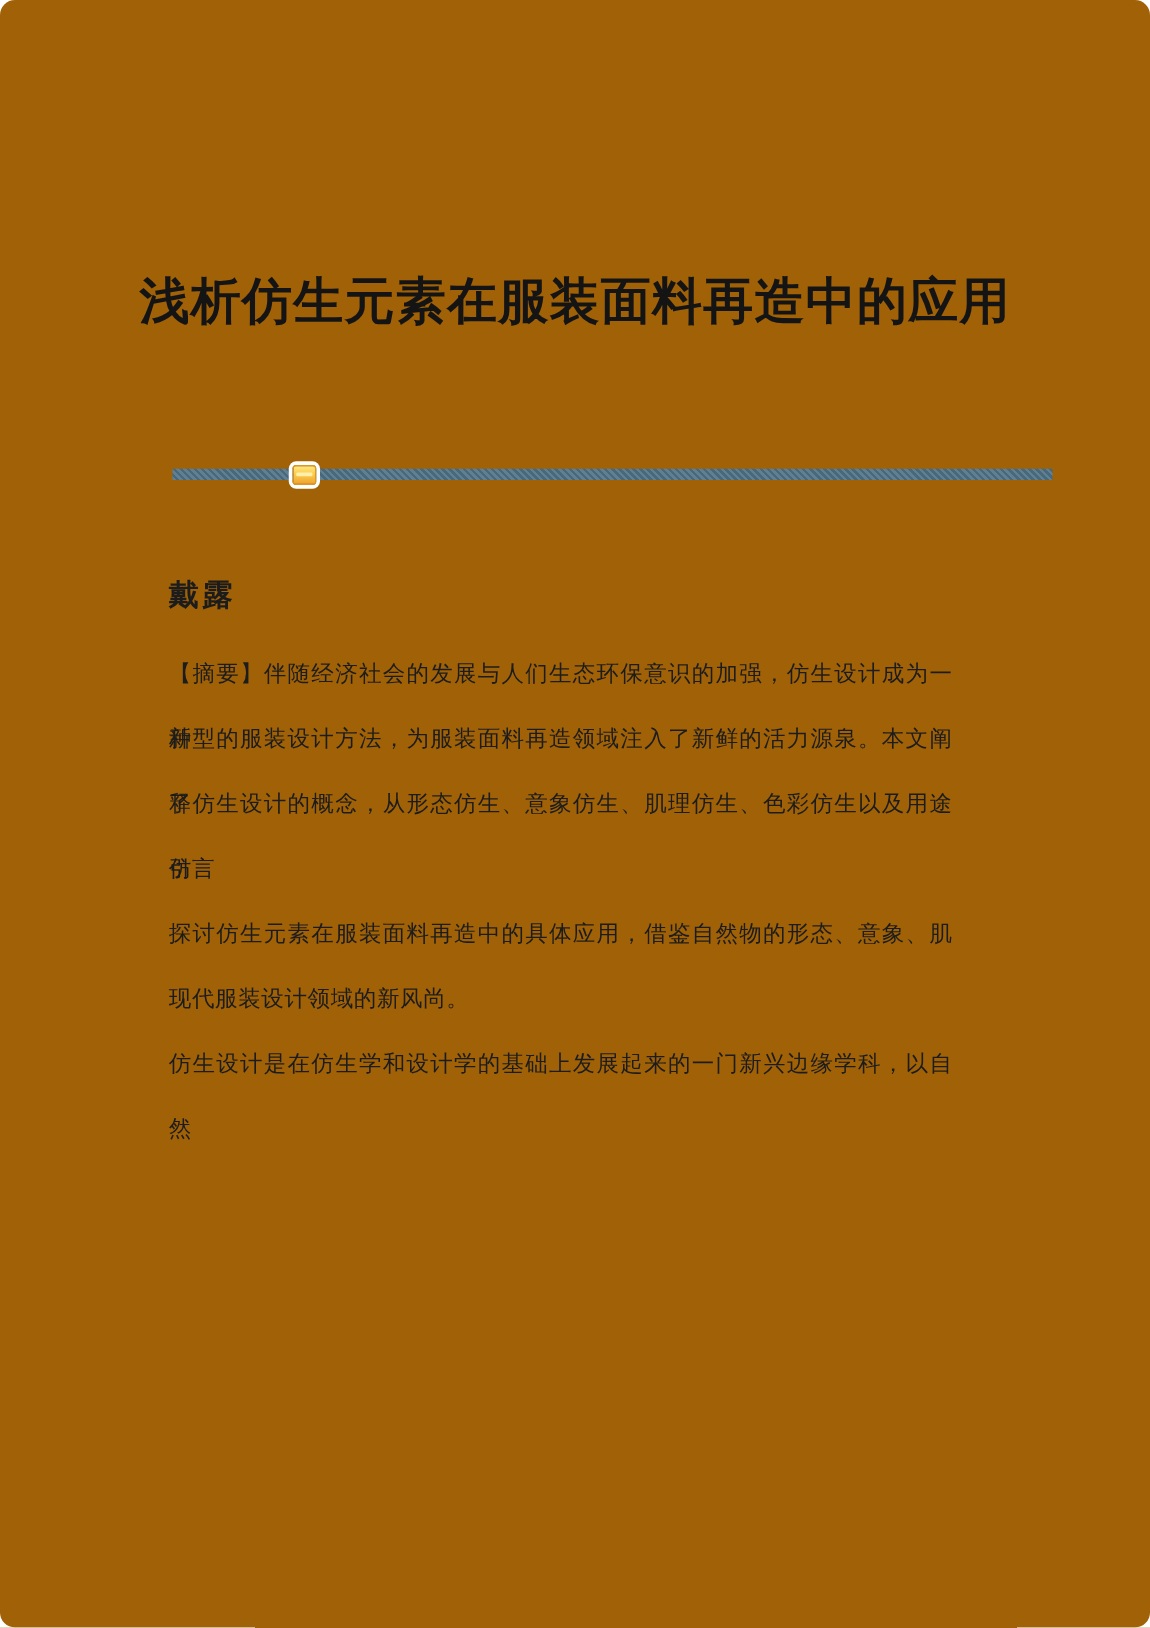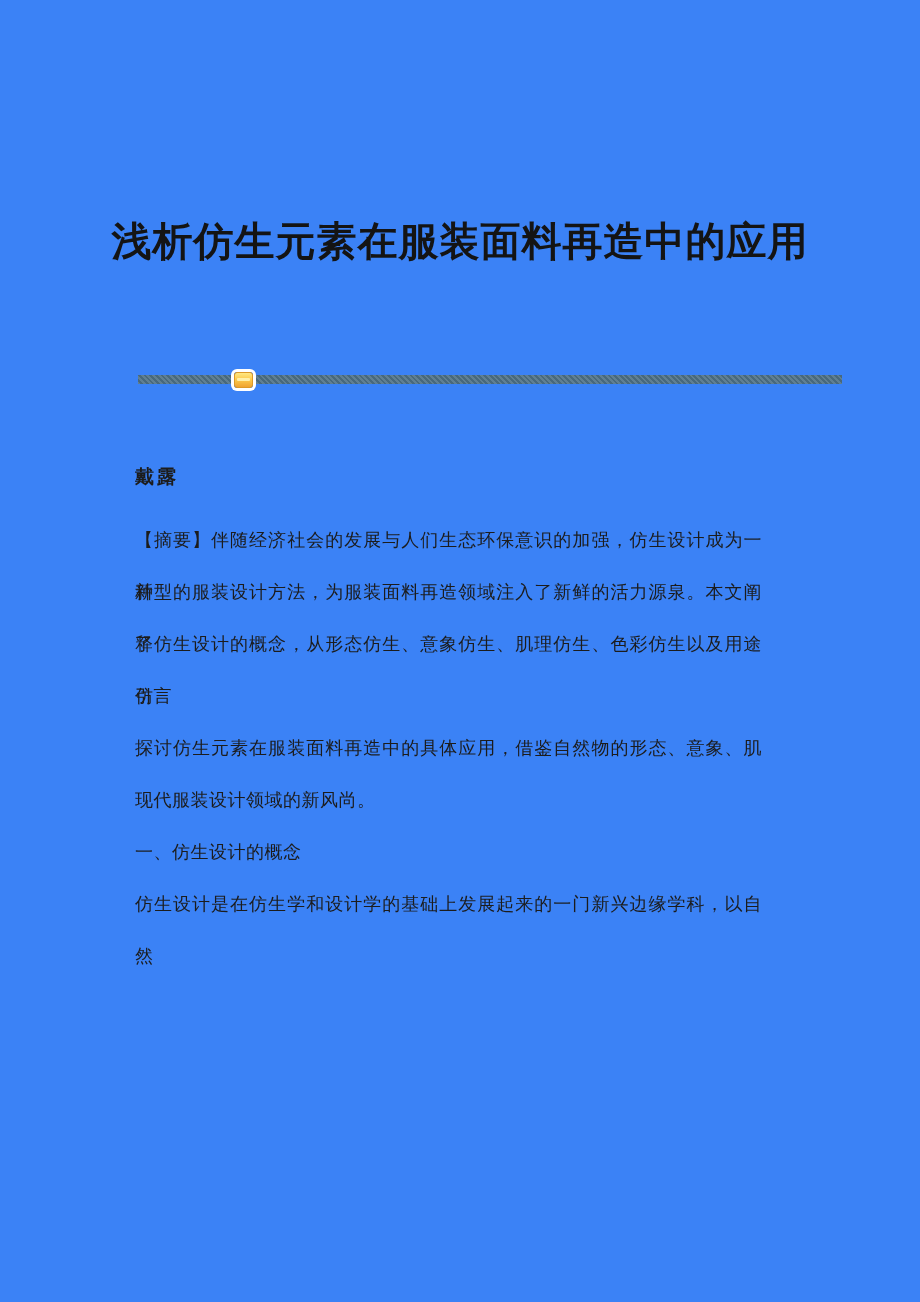--- a/index.html
+++ b/index.html
@@ -5,23 +5,24 @@
   html, body {
     margin: 0;
     padding: 0;
     background: #ffffff;
     font-family: "DejaVu Sans", "Liberation Sans", sans-serif;
   }
   .page {
     position: relative;
     width: 920px;
     height: 1302px;
-    background: #3b82f6;
+    background: #a16207;
     overflow: hidden;
     color: #1c1c1c;
+    border-radius: 12px;
   }
   .doc-title {
     position: absolute;
     top: 210px;
     left: 0;
     width: 920px;
     margin: 0;
     text-align: center;
     font-size: 40px;
     line-height: 62px;
@@ -58,21 +59,21 @@
     right: 2px;
     top: 5px;
     height: 3px;
     background: rgba(255, 244, 180, 0.9);
     border-radius: 1px;
   }
   .author {
     position: absolute;
     left: 135px;
     top: 463px;
-    font-size: 19px;
+    font-size: 24px;
     line-height: 26px;
     font-weight: 600;
     letter-spacing: 3px;
     color: #1c1c1c;
     font-family: "DejaVu Serif", "Liberation Serif", serif;
   }
   .body-text {
     position: absolute;
     left: 135px;
     top: 514px;
@@ -105,16 +106,15 @@
 
   <div class="author">戴露</div>
 
   <div class="body-text" id="body-lines">
       <div class="line j">【摘要】伴随经济社会的发展与人们生态环保意识的加强，仿生设计成为一种</div>
       <div class="line j">新型的服装设计方法，为服装面料再造领域注入了新鲜的活力源泉。本文阐释</div>
       <div class="line j">了仿生设计的概念，从形态仿生、意象仿生、肌理仿生、色彩仿生以及用途仿</div>
       <div class="line">引言</div>
       <div class="line j">探讨仿生元素在服装面料再造中的具体应用，借鉴自然物的形态、意象、肌</div>
       <div class="line">现代服装设计领域的新风尚。</div>
-      <div class="line">一、仿生设计的概念</div>
       <div class="line j">仿生设计是在仿生学和设计学的基础上发展起来的一门新兴边缘学科，以自然</div>
     </div>
 </div>
 
 </body></html>

